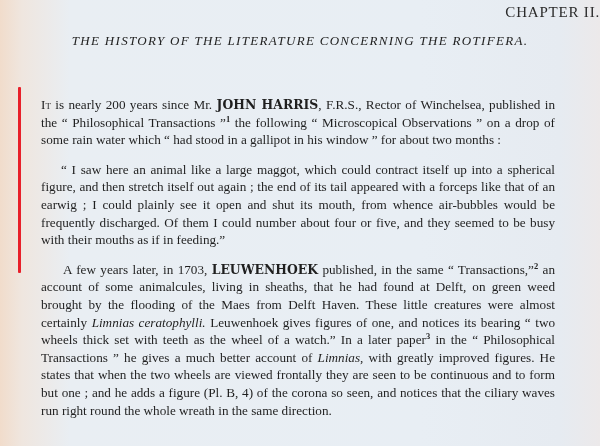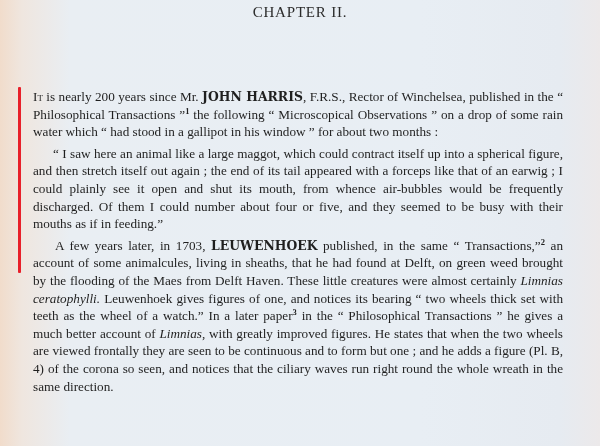--- a/index.html
+++ b/index.html
@@ -20,21 +20,21 @@
       left: 0;
       top: 0;
       width: 600px;
       height: 446px;
     }
     .chapter-heading {
       position: absolute;
       top: 4px;
       left: 0;
       width: 600px;
-      text-align: center;
+      text-align: right;
       font-size: 15px;
       letter-spacing: 0.8px;
       color: #2b2b2b;
     }
     .chapter-title {
       position: absolute;
       top: 31px;
       left: 60px;
       width: 480px;
       text-align: center;
@@ -57,21 +57,21 @@
       position: absolute;
       left: 29px;
       top: 84px;
       width: 538px;
       font-size: 13.2px;
       line-height: 17.6px;
       text-align: justify;
       color: #1f1f1f;
     }
     .body-text p {
-      margin: 4px;
+      margin: 12px;
       text-align-last: left;
     }
     .body-text p.indent {
       text-indent: 22px;
     }
     .body-text p.quote {
       text-indent: 20px;
     }
     .sc {
       font-variant: small-caps;
@@ -89,20 +89,21 @@
     }
     em {
       font-style: italic;
     }
   </style>
 </head>
 <body>
 
 <div class="page">
   <div class="chapter-heading">CHAPTER II.</div>
+  <div class="chapter-title">THE HISTORY OF THE LITERATURE CONCERNING THE ROTIFERA.</div>
 
   <div class="red-bar" style="background: rgb(232, 32, 42);"></div>
 
   <div class="body-text">
     <p><span class="sc">It</span><span> is nearly 200 years since Mr. </span><span class="name">JOHN HARRIS</span><span>, F.R.S., Rector of Winchelsea, published in the “ Philosophical Transactions ”</span><sup class="fn">1</sup><span> the following “ Microscopical Observations ” on a drop of some rain water which “ had stood in a gallipot in his window ” for about two months :</span></p>
 
     <p class="quote">“ I saw here an animal like a large maggot, which could contract itself up into a spherical figure, and then stretch itself out again ; the end of its tail appeared with a forceps like that of an earwig ; I could plainly see it open and shut its mouth, from whence air-bubbles would be frequently discharged.  Of them I could number about four or five, and they seemed to be busy with their mouths as if in feeding.”</p>
 
 
     <p class="indent"><span>A few years later, in 1703, </span><span class="name">LEUWENHOEK</span><span> published, in the same “ Transactions,”</span><sup class="fn">2</sup><span> an account of some animalcules, living in sheaths, that he had found at Delft, on green weed brought by the flooding of the Maes from Delft Haven.  These little creatures were almost certainly </span><em>Limnias ceratophylli.</em><span>  Leuwenhoek gives figures of one, and notices its bearing “ two wheels thick set with teeth as the wheel of a watch.”  In a later paper</span><sup class="fn">3</sup><span> in the “ Philosophical Transactions ” he gives a much better account of </span><em>Limnias</em><span>, with greatly improved figures.  He states that when the two wheels are viewed frontally they are seen to be continuous and to form but one ; and he adds a figure (Pl. B, 4) of the corona so seen, and notices that the ciliary waves run right round the whole wreath in the same direction.</span></p>

